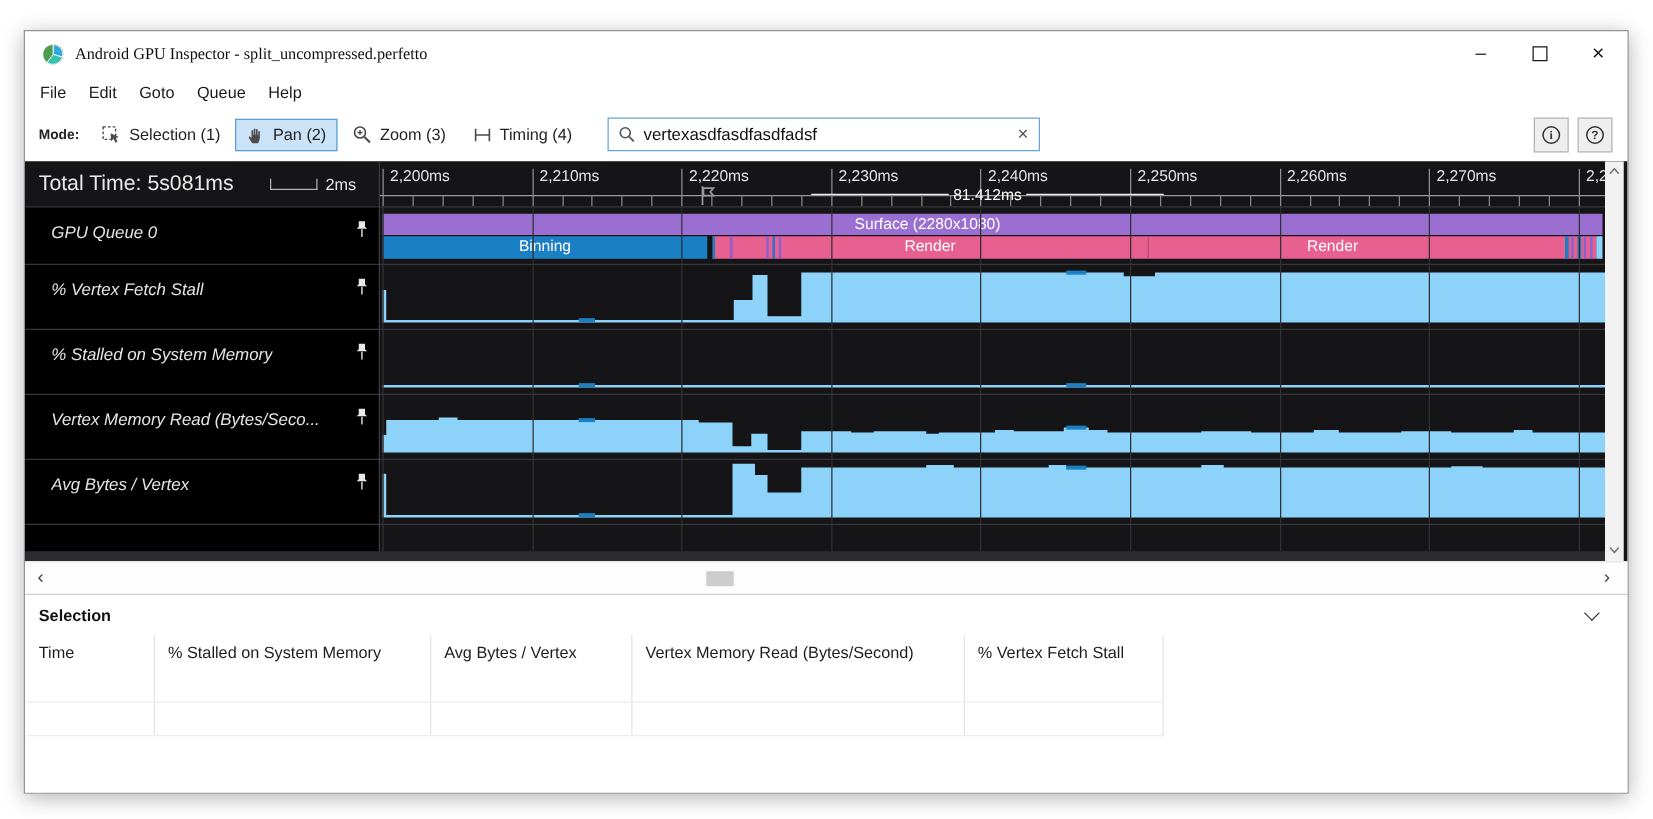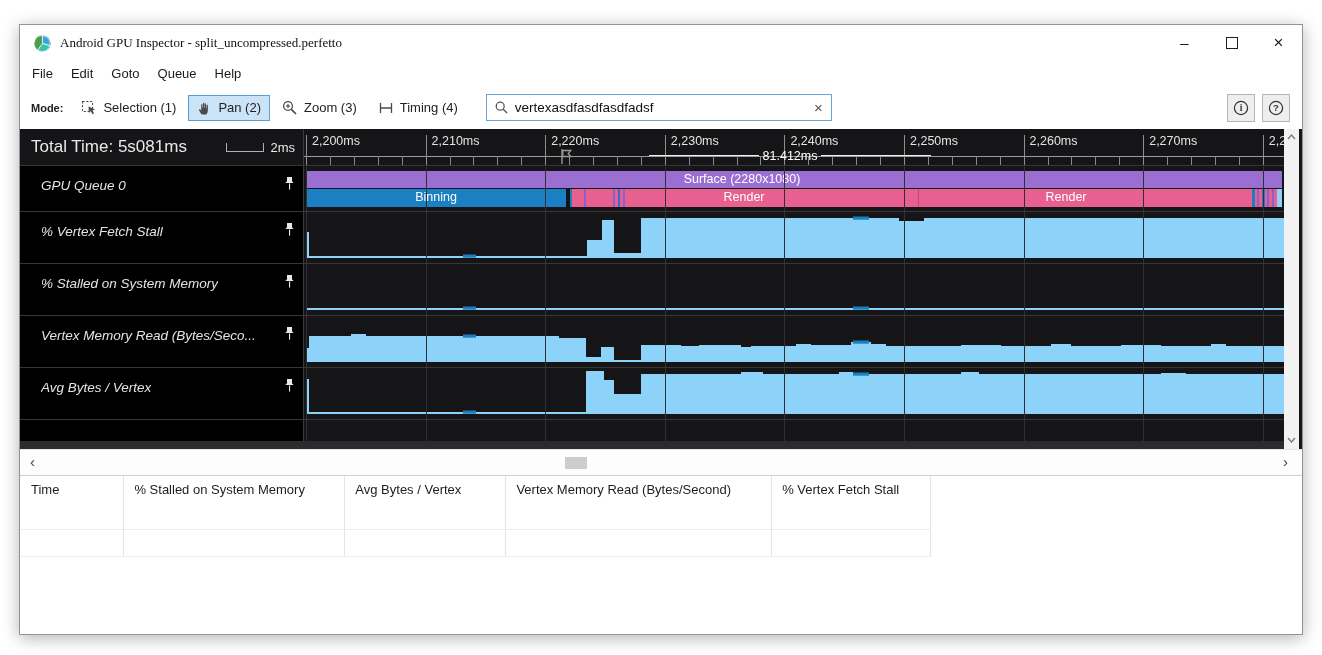--- a/index.html
+++ b/index.html
@@ -31,21 +31,21 @@
   .searchclear{color:#555;font-size:15px;line-height:12px;}
   .rightbtns{margin-left:auto;display:flex;gap:7px;margin-right:12px;}
   .iconbtn{width:28px;height:28px;background:#eee;border:1px solid #b5b5b5;display:flex;align-items:center;justify-content:center;box-sizing:border-box;}
   
   .dark{position:relative;height:320px;background:#151517;overflow:hidden;}
   .sep{position:absolute;left:0;width:1264px;height:1px;background:#37373b;}
   .vdiv{position:absolute;left:283px;top:0;width:1px;height:312px;background:#3a3a3e;}
   .grid{position:absolute;top:36px;width:1px;height:276px;background:#303034;}
   .ruler-side{position:absolute;left:0;top:0;width:283px;height:36px;display:flex;align-items:center;}
   .totaltime{font-size:17px;color:#e8e8e8;margin-left:11px;}
-  .scalewrap{margin-left:auto;margin-right:8px;display:flex;align-items:center;gap:6px;text-align:right;}
+  .scalewrap{margin-left:auto;margin-right:18px;display:flex;align-items:center;gap:6px;text-align:right;}
   .scalebracket{width:36px;height:8px;border-left:1px solid #b0b0b0;border-right:1px solid #b0b0b0;border-bottom:1px solid #b0b0b0;}
   .scalelabel{font-size:13px;color:#e8e8e8;}
   .ruler-track{position:absolute;left:284px;top:0;width:980px;height:36px;overflow:hidden;}
   .tickmajor{position:absolute;top:6px;width:1px;height:30px;background:#8f8f8f;}
   .tickminor{position:absolute;top:27px;width:1px;height:9px;background:#8a8a8a;}
   .tickbase{position:absolute;left:0;top:27px;width:980px;height:1px;background:#9a9a9a;}
   .ticklabel{position:absolute;top:5px;font-size:12.5px;color:#e4e4e4;white-space:nowrap;}
   .measure{position:absolute;top:19px;height:15px;display:flex;align-items:center;}
   .mline{flex:1;height:1px;background:#f0f0f0;}
   .mlabel{font-size:12.5px;color:#fff;margin:0 4px;white-space:nowrap;}
@@ -351,20 +351,24 @@
       <div class="vdiv"></div>
     </div>
 
   <div class="hscroll">
     <span class="harrow" style="left:10px">‹</span>
     <div class="hthumb" id="hthumb" style="left: 545px; width: 22px;"></div>
     <span class="harrow" style="right:14px">›</span>
   </div>
 
   <div class="selpanel">
+    <div class="selheader">
+      <span class="seltitle">Selection</span>
+      <span class="chev"></span>
+    </div>
     <table class="seltable">
       <thead>
           <tr id="selhead">
             <th style="width: 97px;">Time</th>
             <th style="width: 210px;">% Stalled on System Memory</th>
             <th style="width: 151px;">Avg Bytes / Vertex</th>
             <th style="width: 255px;">Vertex Memory Read (Bytes/Second)</th>
             <th style="width: 146px;">% Vertex Fetch Stall</th>
             <th class="filler" style="width: 420px;"></th>
           </tr>

